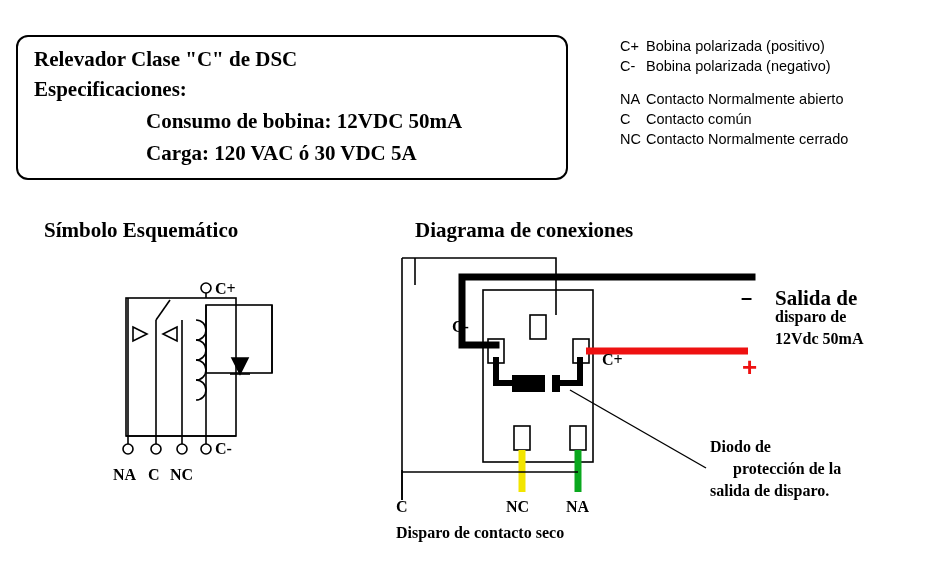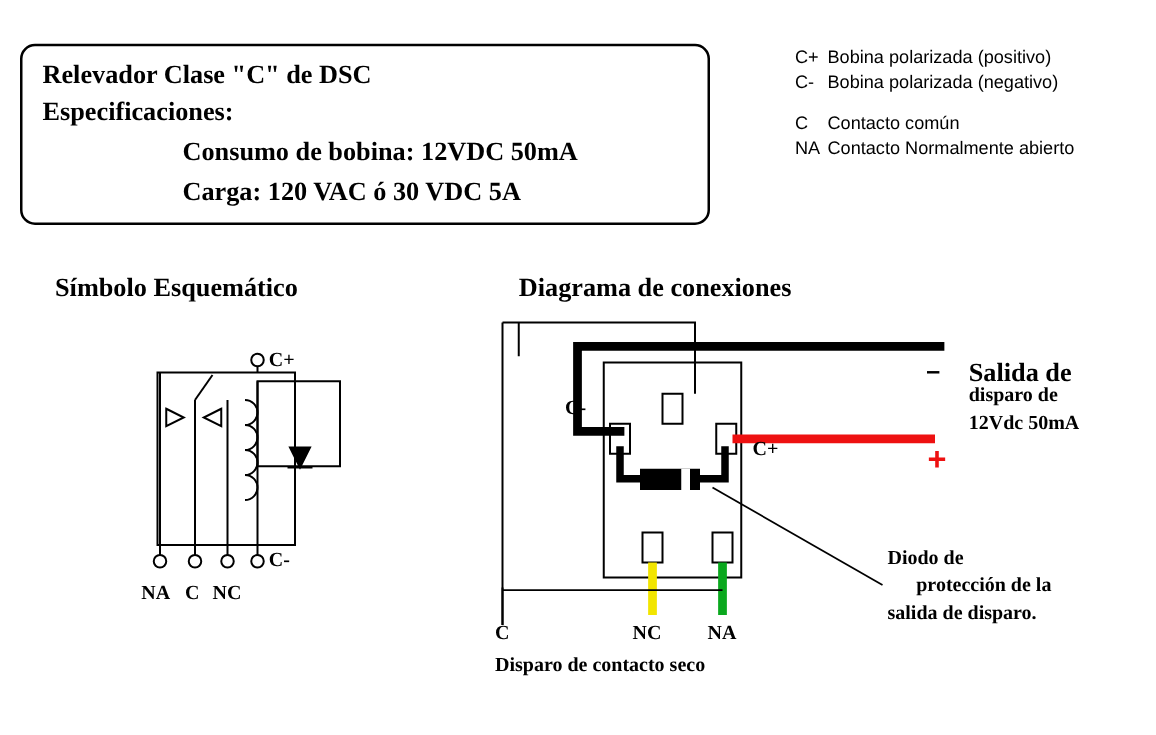--- a/index.html
+++ b/index.html
@@ -26,21 +26,21 @@
   .spec-l1{left:16px;top:10px;}
   .spec-l2{left:16px;top:40px;text-align:center;}
   .spec-l3{left:128px;top:72px;}
   .spec-l4{left:128px;top:104px;}
 
   
   .legend{position:absolute;left:620px;top:36px;width:300px;}
   .legend-row{
     font-family:"Liberation Sans", sans-serif;
     font-size:14.5px;color:#000;white-space:nowrap;
-    height:20px;line-height:20px;margin-left:16px;
+    height:20px;line-height:20px;
   }
   .legend-row .key{display:inline-block;width:26px;}
   .legend-gap{height:13px;}
 
   
   .title{
     position:absolute;font-family:"Liberation Serif", serif;
     font-weight:bold;font-size:21px;color:#000;white-space:nowrap;
   }
   .title-sym{left:44px;top:218px;}
@@ -71,24 +71,27 @@
 
   <div class="legend">
     <div class="legend-row">
       <span class="key">C+</span><span>Bobina polarizada (positivo)</span>
     </div>
     <div class="legend-row">
       <span class="key">C-</span><span>Bobina polarizada (negativo)</span>
     </div>
     <div class="legend-gap"></div>
     <div class="legend-row">
+      <span class="key">NA</span><span>Contacto Normalmente abierto</span>
+    </div>
+    <div class="legend-row">
       <span class="key">C</span><span>Contacto común</span>
     </div>
     <div class="legend-row">
-      <span class="key">NA</span><span>Contacto Normalmente abierto</span>
+      <span class="key">NC</span><span>Contacto Normalmente cerrado</span>
     </div>
   </div>
 
   <div class="title title-sym">Símbolo Esquemático</div>
   <div class="title title-diag">Diagrama de conexiones</div>
 
   <svg width="925" height="588">
     <g stroke="#000" fill="none" stroke-width="1.6">
 
       <rect x="126" y="298" width="110" height="138"></rect>

